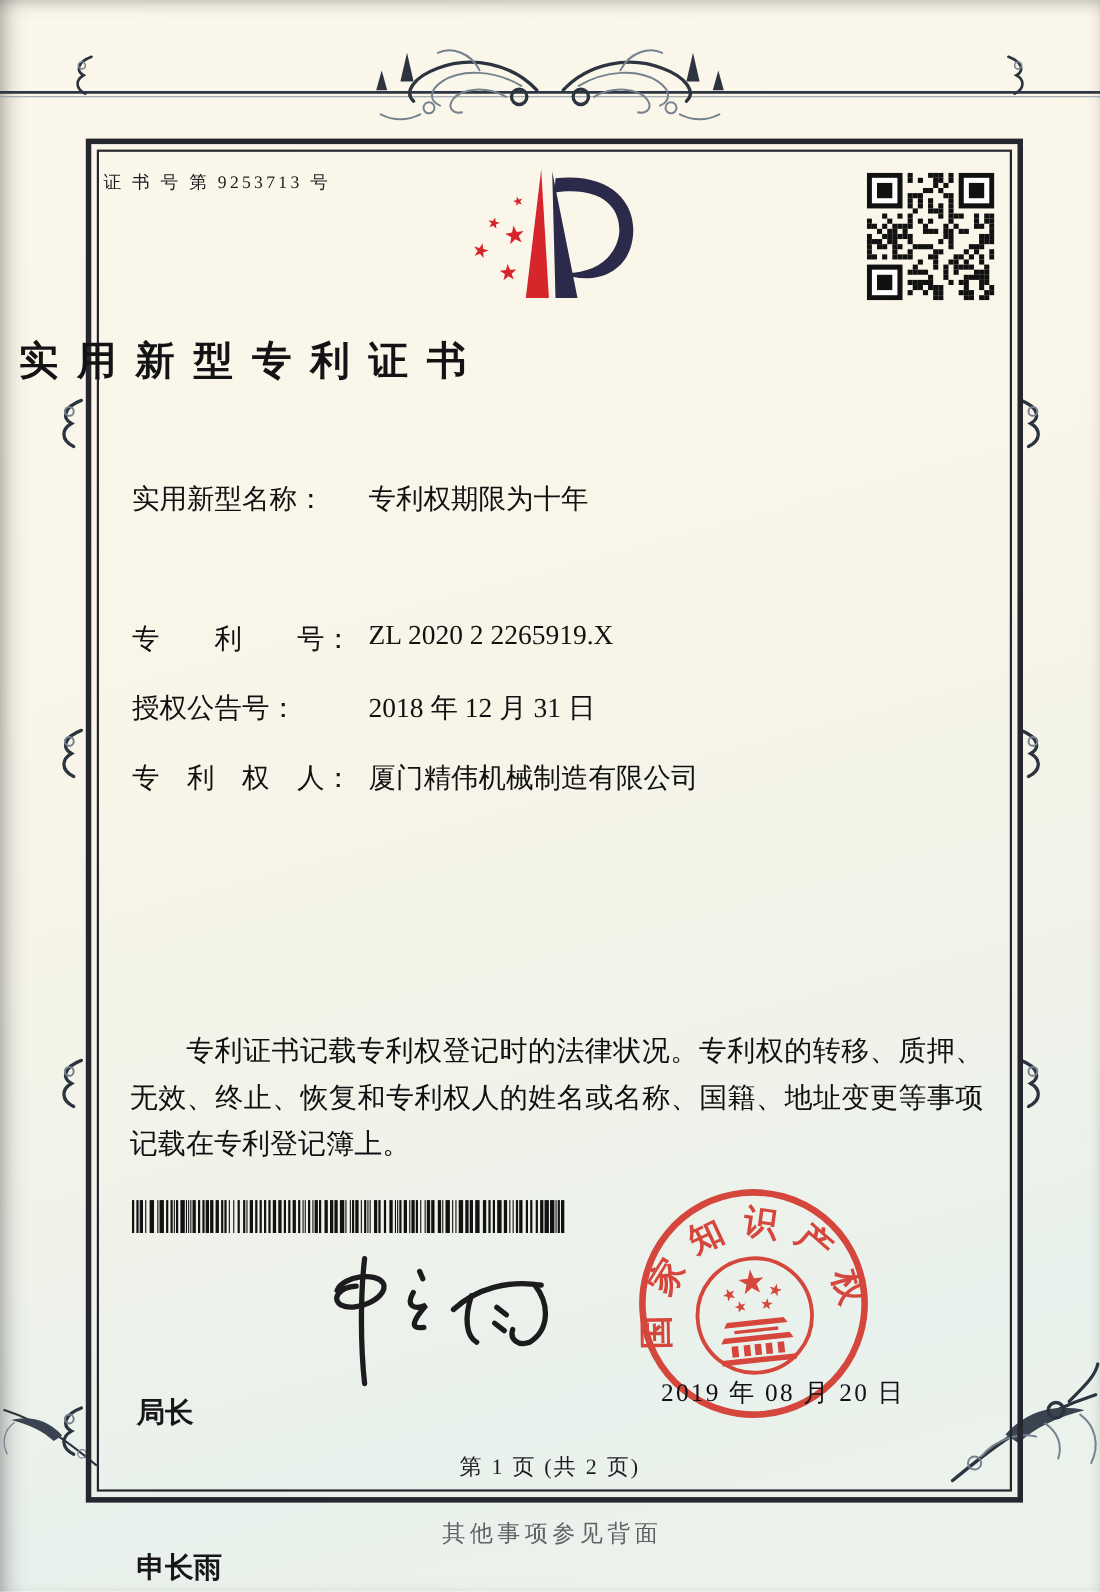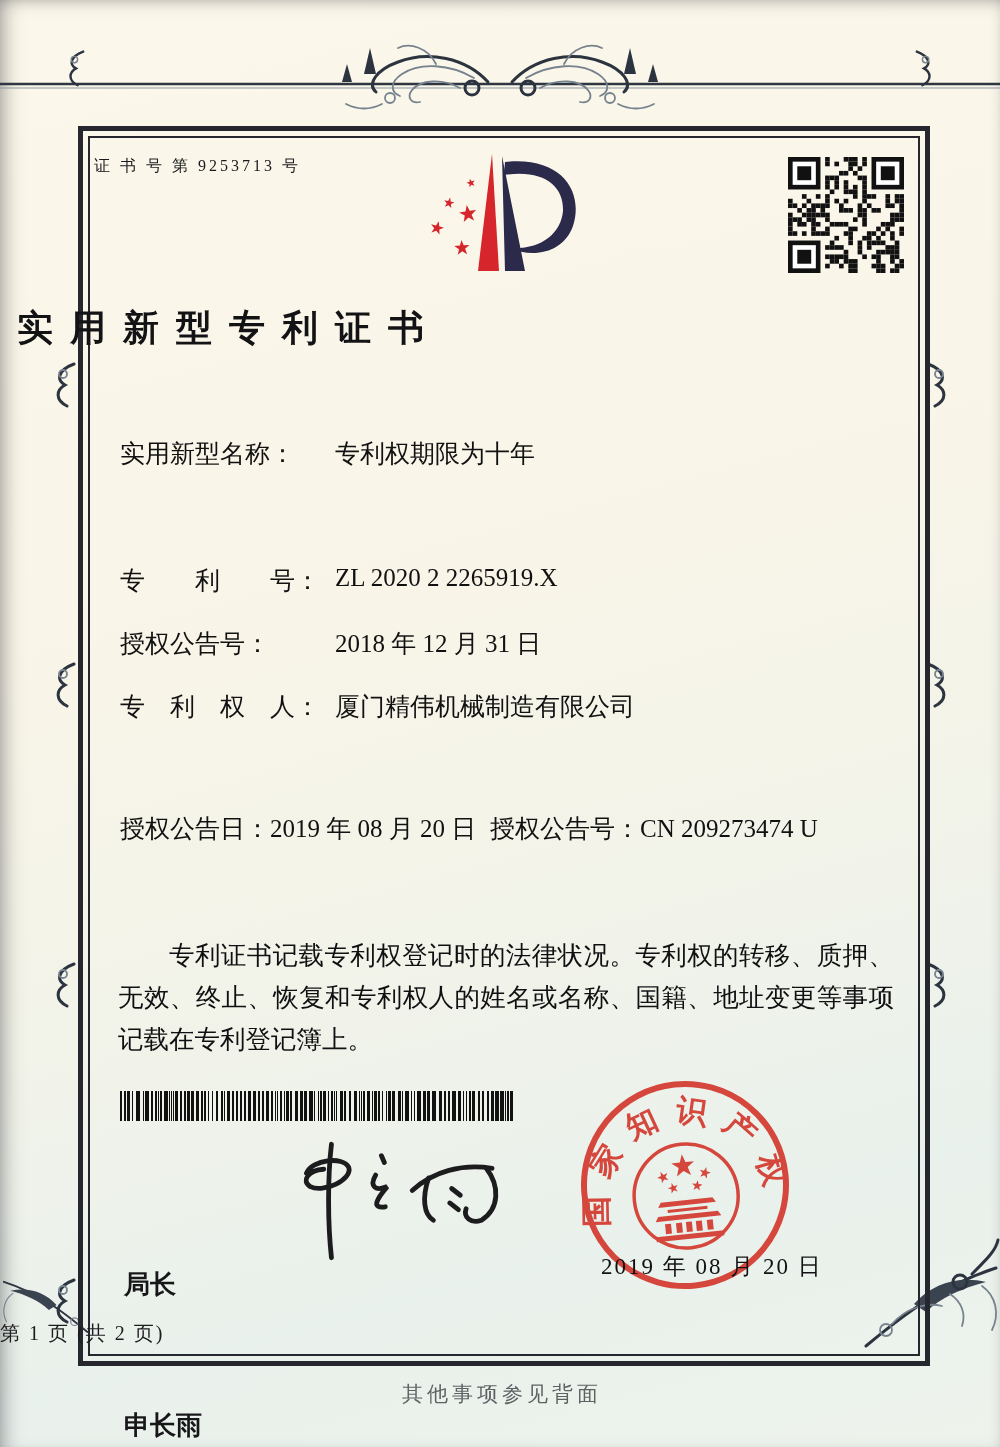--- a/index.html
+++ b/index.html
@@ -21,21 +21,21 @@
   #title{left:0;top:304px;width:1000px;text-align:left;font-size:36px;font-weight:bold;letter-spacing:17px;text-indent:17px;color:#131315;}
   .field-row{position:absolute;left:120px;width:780px;font-size:25px;color:#111;}
   .field-label{display:inline-block;min-width:215px;vertical-align:top;}
   .field-value{vertical-align:top;}
   .r1{top:437px}.r2{top:501px}.r3{top:564px}.r4{top:627px}.r5{top:690px}.r6{top:751px}.r7{top:812px}
   .grant-no{position:absolute;left:370px;top:0;white-space:pre-wrap;}
   #paragraphs{left:118px;top:851px;width:776px;font-size:25.5px;line-height:42px;color:#101012;text-align:justify;}
   #paragraphs p{margin:0;text-indent:2em;}
   #director-block{left:124px;top:1167px;font-family:"Liberation Sans","DejaVu Sans",sans-serif;font-size:26px;font-weight:600;line-height:47px;color:#17171a;}
   #seal-date{left:601px;top:1251px;font-size:23px;letter-spacing:2px;color:#121214;z-index:6;}
-  #page-footer{left:0;top:1320px;width:1000px;text-align:left;font-size:20px;letter-spacing:2px;color:#1c1c1e;}
+  #page-footer{left:0;top:1320px;width:1000px;text-align:center;font-size:20px;letter-spacing:2px;color:#1c1c1e;}
   #back-note{left:0;top:1380px;width:940px;text-align:center;font-size:21px;letter-spacing:4px;color:#3c3c40;opacity:.8;filter:blur(.4px);margin-left:32px;}
   
   #seal-svg{left:578px;top:1078px;z-index:5;opacity:.93;}
   #signature-svg{left:268px;top:1136px;z-index:4;}
   #barcode-svg{left:120px;top:1091px;}
   #qr-svg{left:788px;top:157px;}
   #logo-svg{left:404px;top:140px;}
 </style>
 </head>
 <body>
@@ -345,24 +345,20 @@
   </div>
   <div class="field-row r3">
     <span class="field-label">专　　利　　号：</span><span class="field-value">ZL 2020 2 2265919.X</span>
   </div>
   <div class="field-row r4">
     <span class="field-label">授权公告号：</span><span class="field-value">2018 年 12 月 31 日</span>
   </div>
   <div class="field-row r5">
     <span class="field-label">专　利　权　人：</span><span class="field-value">厦门精伟机械制造有限公司</span>
   </div>
-  <div class="field-row r7">
-    <span class="field-label" style="min-width:0">授权公告日：</span><span class="field-value">2019 年 08 月 20 日</span>
-    <span class="grant-no"><span>授权公告号：</span><span>CN 209273474 U</span></span>
-  </div>
 
   <div class="abs" id="paragraphs">
     <p>专利证书记载专利权登记时的法律状况。专利权的转移、质押、无效、终止、恢复和专利权人的姓名或名称、国籍、地址变更等事项记载在专利登记簿上。</p>
   </div>
 
   <svg class="deco" id="barcode-svg" width="400" height="30" viewBox="0 0 400 30">
       <rect x="0" y="0" width="2" height="30" fill="#111"></rect>
       <rect x="4" y="0" width="2" height="30" fill="#111"></rect>
       <rect x="7" y="0" width="3" height="30" fill="#111"></rect>
       <rect x="12" y="0" width="1" height="30" fill="#111"></rect>

